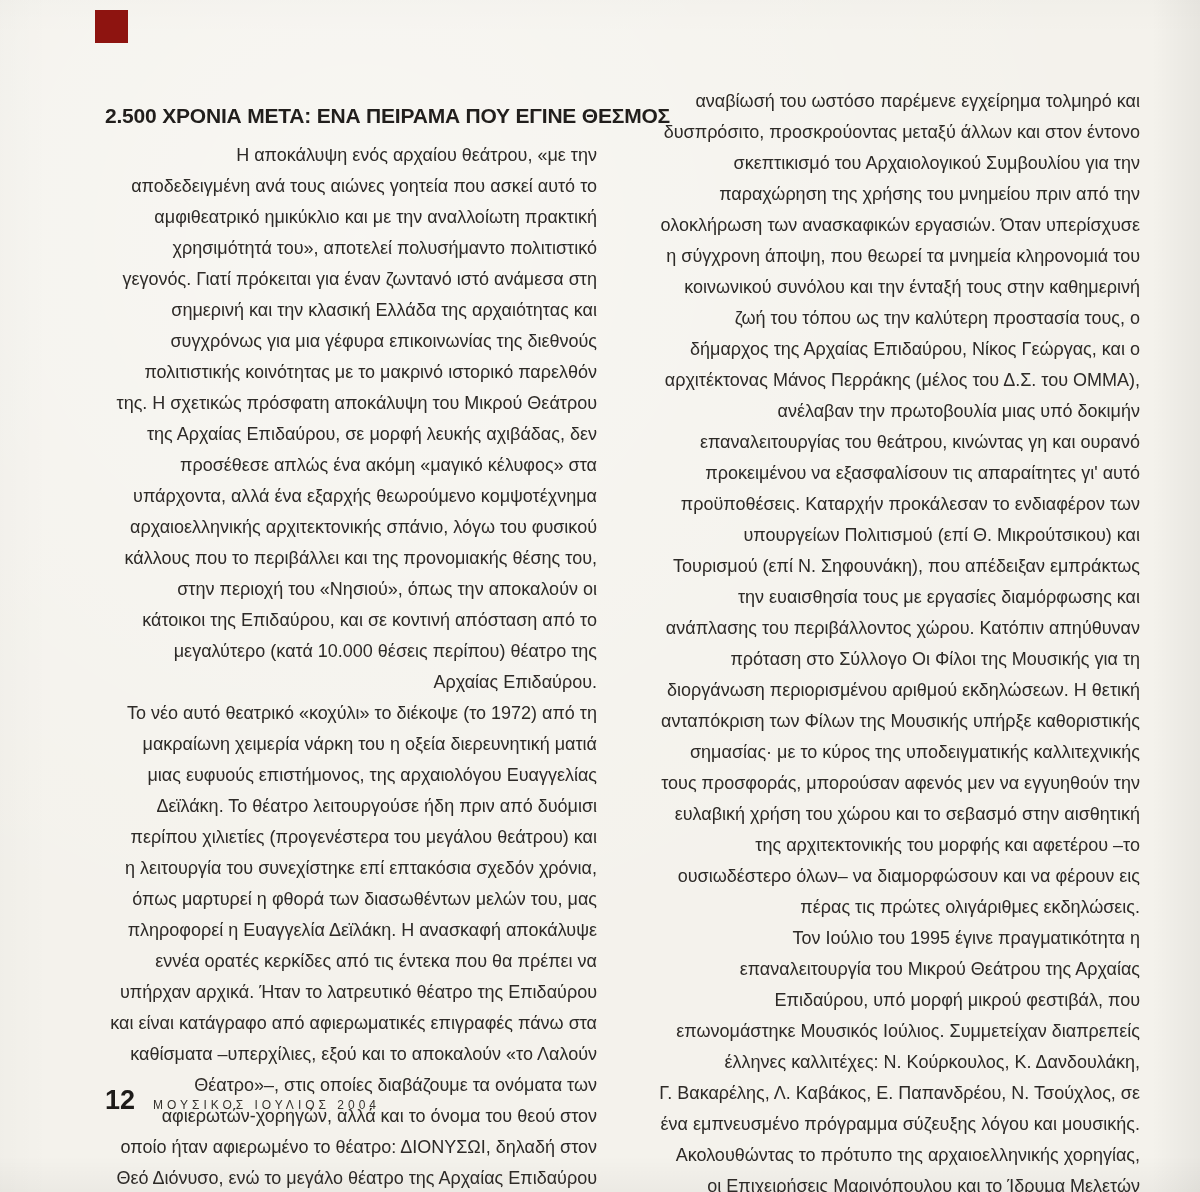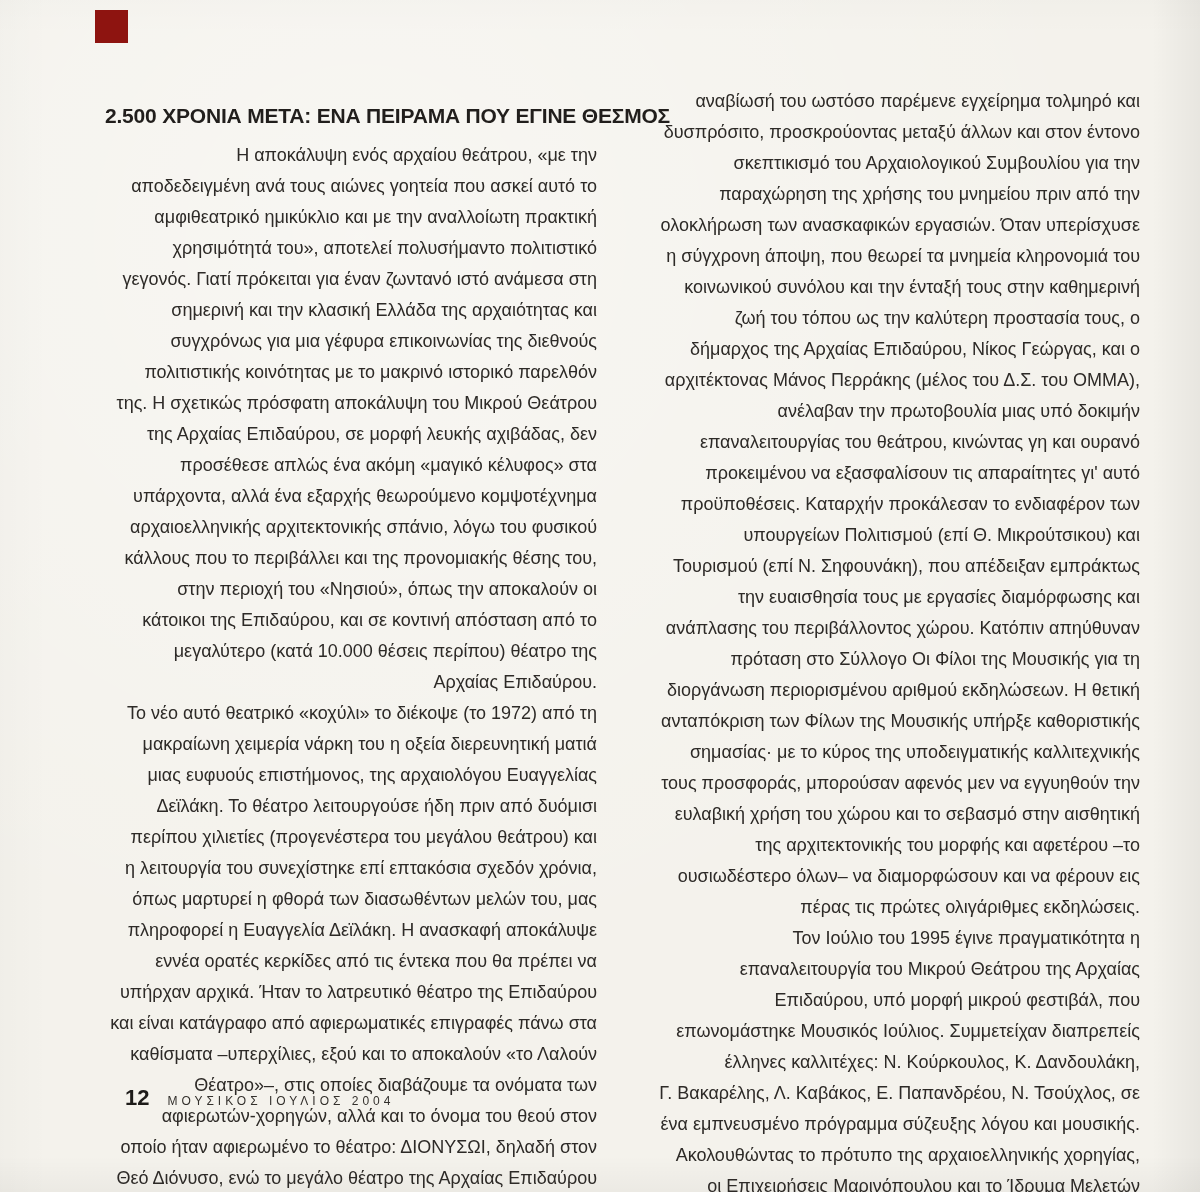--- a/index.html
+++ b/index.html
@@ -58,24 +58,23 @@
   }
   .footer {
     position: absolute;
     left: 105px;
     top: 1085px;
     display: flex;
     align-items: baseline;
     gap: 18px;
   }
   .page-number {
-    font-size: 22px;
+    font-size: 27px;
     font-weight: 700;
     color: #1d1b19;
-    margin-left: 20px;
   }
   .journal-title {
     font-size: 12px;
     letter-spacing: 4px;
     color: #33302c;
   }
 </style>
 </head>
 <body>
 

